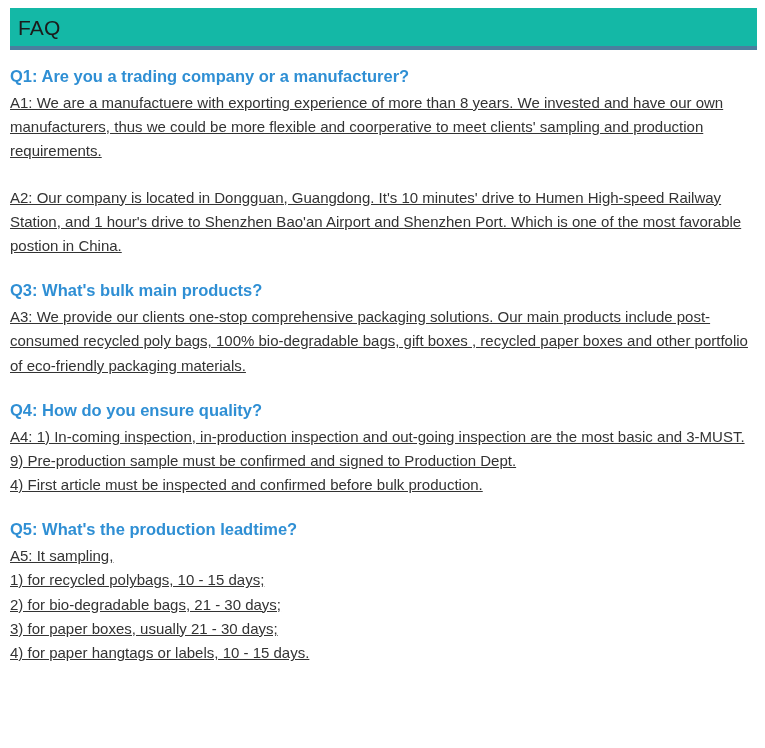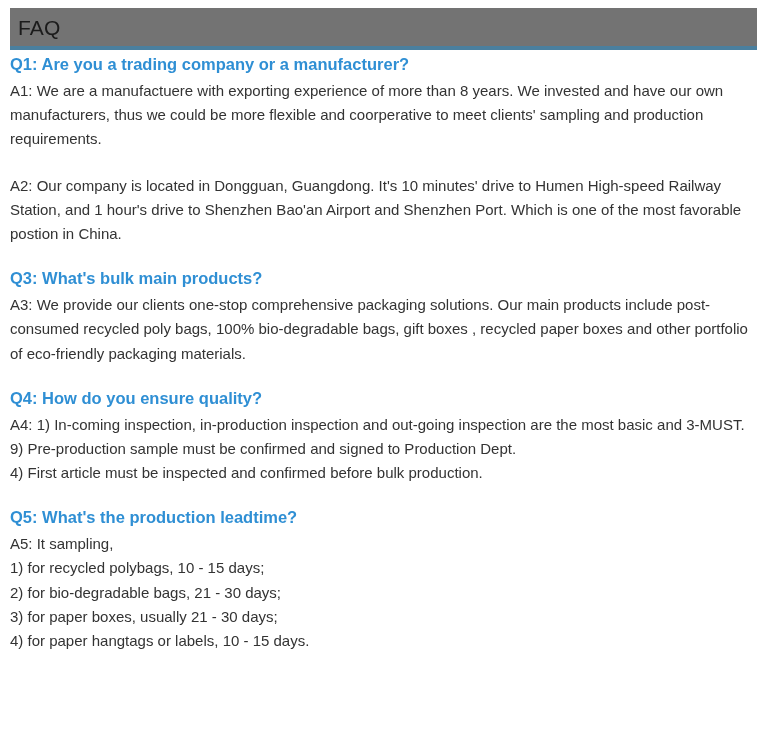--- a/index.html
+++ b/index.html
@@ -18,21 +18,21 @@
     width: 765px;
     height: 748px;
     position: relative;
     background: #ffffff;
   }
 
   
   .faq-banner {
     margin: 8px 8px 0 10px;
     height: 38px;
-    background: #737373;
+    background: #14b8a6;
     border-bottom: 4px solid #4a7f9e;
     display: flex;
     align-items: center;
     padding-left: 8px;
     box-sizing: content-box;
   }
   .faq-banner-title {
     font-size: 21px;
     font-weight: 400;
     color: #1b1b1b;
@@ -41,39 +41,40 @@
   }
 
   
   .faq-body {
     padding: 0 12px 0 10px;
   }
   .faq-item {
     margin-top: 22px;
   }
   .faq-item:first-child {
-    margin-top: 4px;
+    margin-top: 16px;
   }
   .faq-question {
     font-size: 16.5px;
     font-weight: bold;
     color: #2f8fd4;
     line-height: 1.25;
     margin: 0 0 4px 0;
   }
   .faq-answer {
     font-size: 15px;
     font-weight: 400;
     color: #333333;
     line-height: 1.62;
     margin: 0;
     max-width: 742px;
   }
   .faq-answer-line {
     display: block;
+    text-decoration: underline;
   }
 </style>
 </head>
 <body>
 
 <div class="page">
 
   <div class="faq-banner">
     <span class="faq-banner-title">FAQ</span>
   </div>

